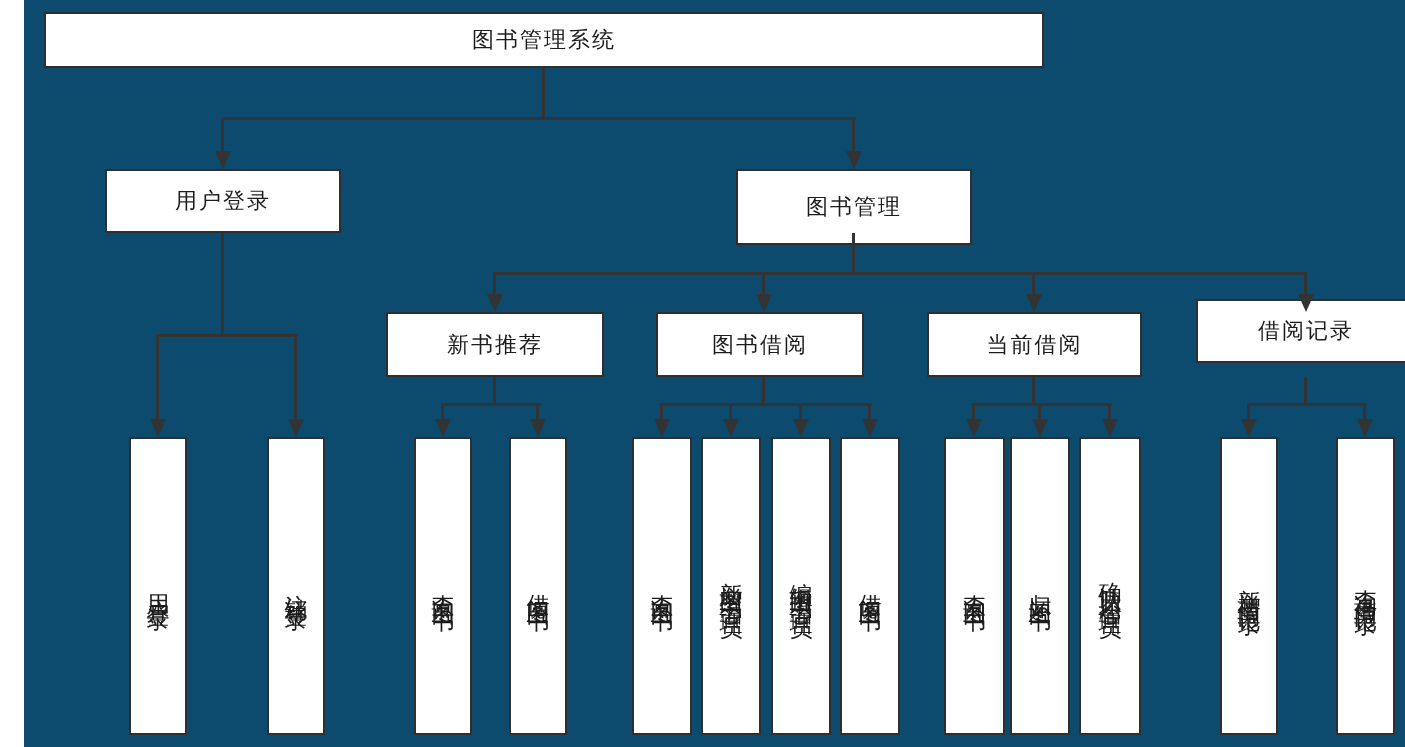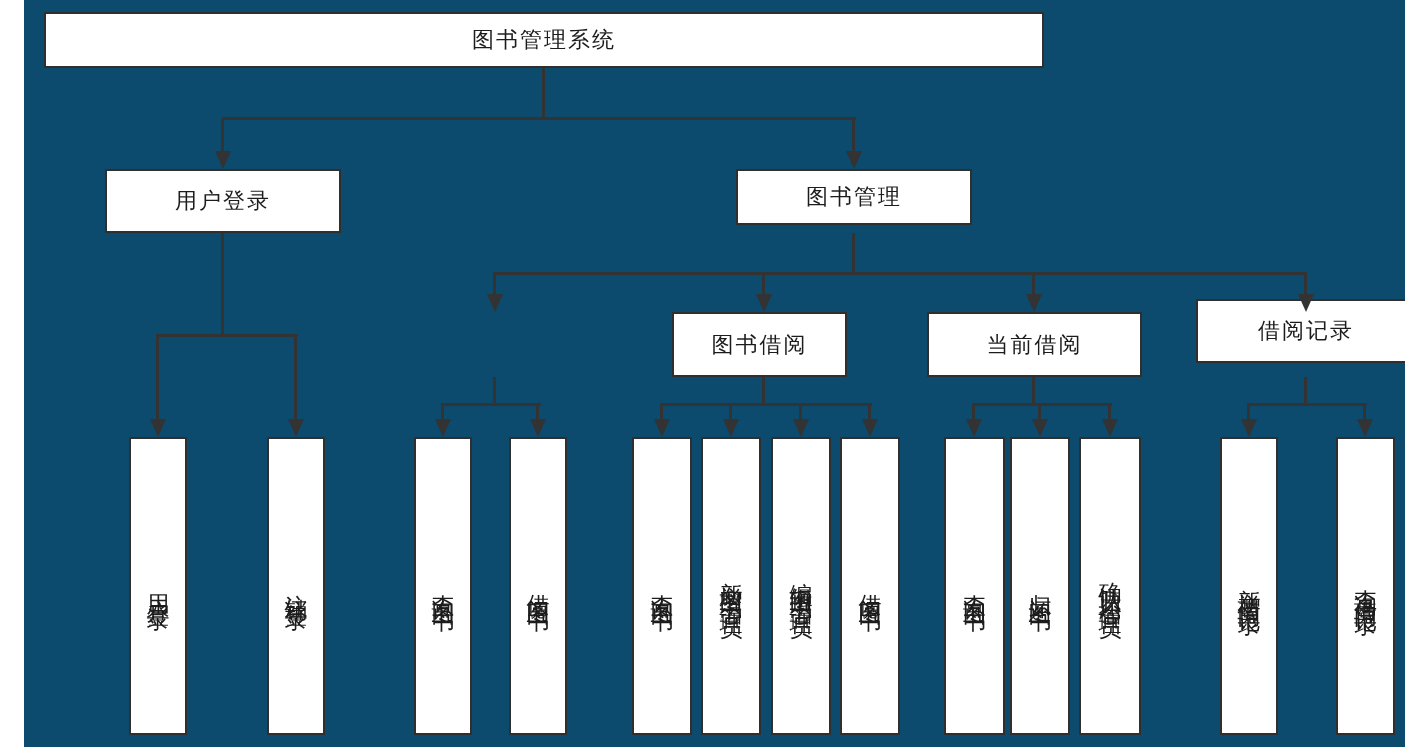--- a/index.html
+++ b/index.html
@@ -31,23 +31,24 @@
   }
 </style>
 </head>
 <body>
 
 <div class="stage">
 
   <div class="node" style="left:20px; top:12px; width:1000px; height:56px;">图书管理系统</div>
 
   <div class="node" style="left:81px; top:169px; width:236px; height:64px;">用户登录</div>
-  <div class="node" style="left:712px; top:169px; width:236px; height:56px;">图书管理</div>
+  <div class="node" style="left:712px; top:169px; width:236px; height:76px;">图书管理</div>
 
-  <div class="node" style="left:648px; top:312px; width:175px; height:65px;">图书借阅</div>
+  <div class="node" style="left:362px; top:312px; width:218px; height:65px;">新书推荐</div>
+  <div class="node" style="left:632px; top:312px; width:208px; height:65px;">图书借阅</div>
   <div class="node" style="left:903px; top:312px; width:215px; height:65px;">当前借阅</div>
   <div class="node" style="left:1172px; top:299px; width:220px; height:64px;">借阅记录</div>
 
   <div class="vnode" style="left:105px; width:58px;">用户登录</div>
   <div class="vnode" style="left:243px; width:58px;">注销登录</div>
 
   <div class="vnode" style="left:390px; width:58px;">查询图书</div>
   <div class="vnode" style="left:485px; width:58px;">借阅图书</div>
 
   <div class="vnode" style="left:608px; width:60px;">查询图书</div>

